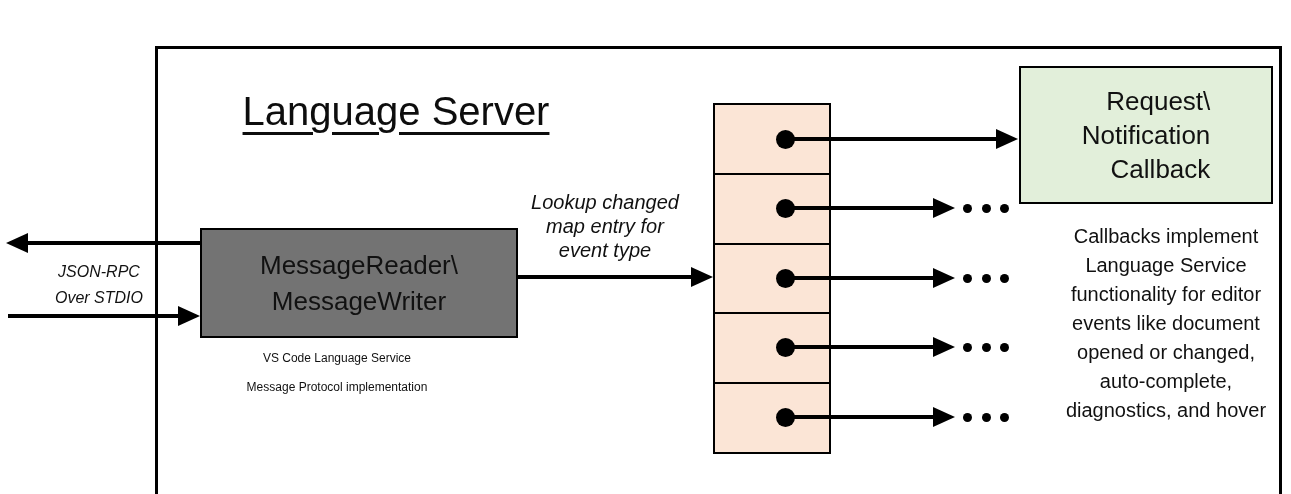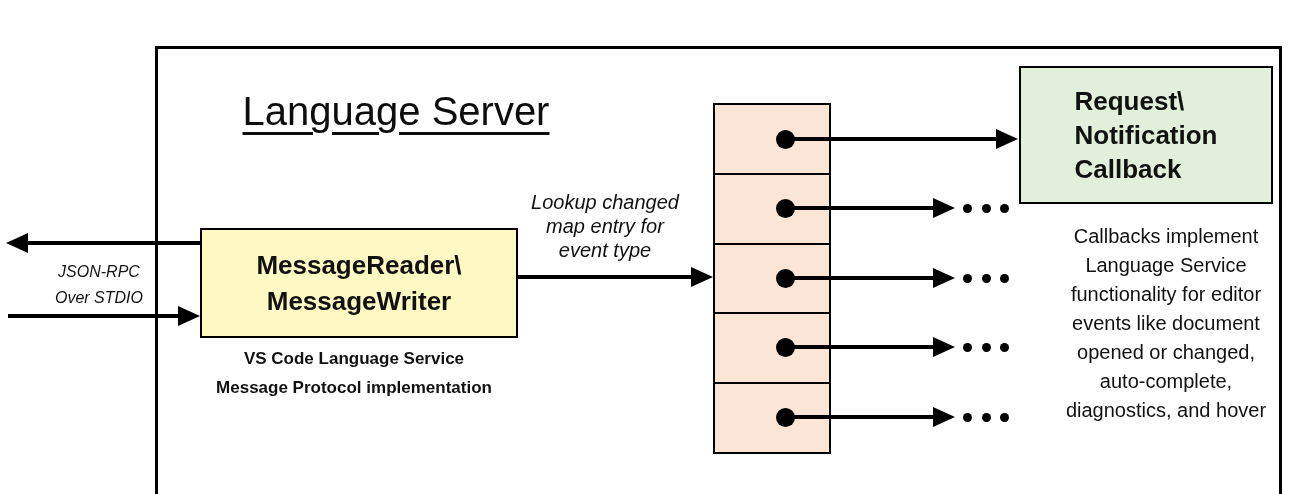--- a/index.html
+++ b/index.html
@@ -27,29 +27,29 @@
   .title{
     left:235px;top:54px;width:322px;
     font-size:40px;line-height:44px;text-align:center;
     text-decoration:underline;text-decoration-thickness:3px;text-underline-offset:7px;
     color:#0d0d0d;
   }
 
   
   .msg-box{
     left:200px;top:193px;width:318px;height:110px;
-    background:#fef9c3;border:2.5px solid #000;box-sizing:border-box;
+    background:#737373;border:2.5px solid #000;box-sizing:border-box;
     display:flex;align-items:center;justify-content:center;
-    font-size:26px;line-height:36px;text-align:center;font-weight:bold;
+    font-size:26px;line-height:36px;text-align:center;
   }
   .callback-box{
     left:1019px;top:31px;width:254px;height:138px;
     background:#e2efda;border:2.5px solid #000;box-sizing:border-box;
     display:flex;align-items:center;justify-content:center;
-    font-size:26px;line-height:34px;text-align:left;font-weight:bold;
+    font-size:26px;line-height:34px;text-align:right;
   }
 
   
   .dispatch-map{
     left:713px;top:68px;width:118px;height:351px;
     border:2.5px solid #000;box-sizing:border-box;background:#fbe5d6;
     display:flex;flex-direction:column;
   }
   .dispatch-cell{flex:1;border-bottom:2.5px solid #000;box-sizing:border-box;}
   .dispatch-cell:last-child{border-bottom:none;}
@@ -116,22 +116,22 @@
   .ell4{top:307px;}
   .ell5{top:377px;}
 
   .dispatch-label{
     left:820px;top:41px;width:150px;
     font-size:20px;line-height:26px;
   }
 
   
   .msg-caption{
-    left:203px;top:309px;width:302px;
-    font-size:17px;line-height:29px;font-weight:bold;
+    left:186px;top:309px;width:302px;
+    font-size:12px;line-height:29px;
   }
   .map-caption{
     left:650px;top:425px;width:252px;
     font-size:20px;line-height:27px;
   }
   .note{
     left:1040px;top:187px;width:252px;
     font-size:20px;line-height:29px;
   }
 </style>

